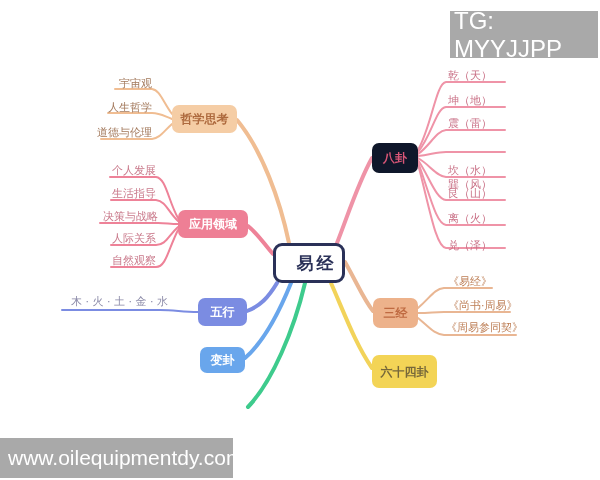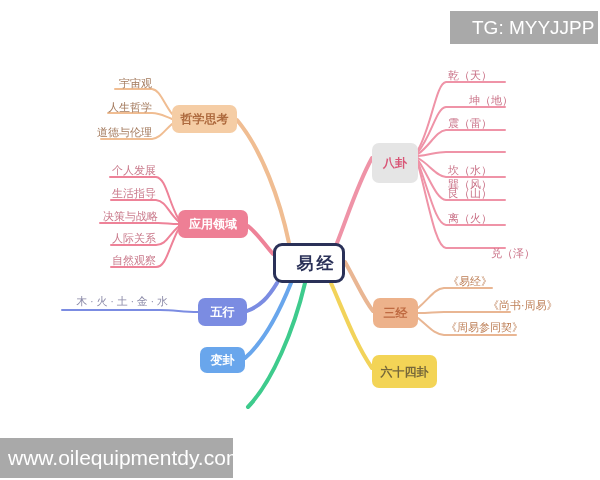--- a/index.html
+++ b/index.html
@@ -16,26 +16,26 @@
     border-radius:7px;font-weight:bold;font-size:12px;line-height:1;
     box-sizing:border-box;cursor:pointer;
   }
   .node.root{
     border:3px solid #2a3158;border-radius:9px;background:#ffffff;
     font-size:17px;letter-spacing:3px;padding-left:15px;
   }
   .leaf{
     position:absolute;font-size:11px;line-height:1;white-space:nowrap;cursor:pointer;
   }
-  .leaf.right-align{text-align:right;font-family:Liberation Serif, serif;}
+  .leaf.right-align{text-align:right;}
   .badge{
     position:absolute;display:flex;align-items:center;
     font-family:"Liberation Sans","DejaVu Sans",sans-serif;color:#ffffff;
   }
-  .badge.tg{left:450px;top:11px;width:148px;height:33px;font-size:19px;padding-left:22px;box-sizing:border-box;}
+  .badge.tg{left:450px;top:11px;width:148px;height:47px;font-size:24px;padding-left:4px;box-sizing:border-box;}
   .badge.watermark{left:0;top:438px;width:233px;height:40px;font-size:21px;padding-left:8px;box-sizing:border-box;}
 </style>
 </head>
 <body>
 
 <div id="stage">
 
   <svg class="connectors">
 
     <path class="trunk" d="M 289 243 C 280 200, 262 150, 237 120" style="stroke: rgb(240, 189, 146);"></path>
@@ -77,48 +77,48 @@
 
   <div class="node" style="left: 178px; top: 210px; width: 70px; height: 28px; background: rgb(238, 127, 149); color: rgb(255, 255, 255);">应用领域</div>
 
   <div class="node" style="left: 172px; top: 105px; width: 65px; height: 28px; background: rgb(245, 205, 165); color: rgb(174, 106, 62);">哲学思考</div>
 
   <div class="node" style="left: 198px; top: 298px; width: 49px; height: 28px; background: rgb(123, 140, 226); color: rgb(255, 255, 255);">五行</div>
 
   <div class="node" style="left: 200px; top: 347px; width: 45px; height: 26px; background: rgb(105, 166, 236); color: rgb(255, 255, 255);">变卦</div>
 
 
-  <div class="node" style="left: 372px; top: 143px; width: 46px; height: 40px; background: #e5e5e5; color: rgb(217, 86, 119);">八卦</div>
+  <div class="node" style="left: 372px; top: 143px; width: 46px; height: 30px; background: #0f172a; color: rgb(217, 86, 119);">八卦</div>
 
   <div class="node" style="left: 373px; top: 298px; width: 45px; height: 30px; background: rgb(237, 178, 139); color: rgb(191, 106, 65);">三经</div>
 
   <div class="node" style="left: 372px; top: 355px; width: 65px; height: 33px; background: rgb(243, 212, 86); color: rgb(119, 104, 58);">六十四卦</div>
 
   <span class="leaf right-align" style="right: 448px; top: 78px; color: rgb(163, 121, 92);">宇宙观</span>
   <span class="leaf right-align" style="right: 448px; top: 102px; color: rgb(163, 121, 92);">人生哲学</span>
   <span class="leaf right-align" style="right: 448px; top: 127px; color: rgb(163, 121, 92);">道德与伦理</span>
 
   <span class="leaf right-align" style="right: 444px; top: 165px; color: rgb(201, 120, 138);">个人发展</span>
   <span class="leaf right-align" style="right: 444px; top: 188px; color: rgb(201, 120, 138);">生活指导</span>
   <span class="leaf right-align" style="right: 442px; top: 211px; color: rgb(201, 120, 138);">决策与战略</span>
   <span class="leaf right-align" style="right: 444px; top: 233px; color: rgb(201, 120, 138);">人际关系</span>
   <span class="leaf right-align" style="right: 444px; top: 255px; color: rgb(201, 120, 138);">自然观察</span>
 
   <span class="leaf right-align" style="right: 432px; top: 296px; color: rgb(139, 138, 168);">木 · 火 · 土 · 金 · 水</span>
 
   <span class="leaf" style="left: 448px; top: 70px; color: rgb(201, 111, 133);">乾（天）</span>
-  <span class="leaf" style="left: 448px; top: 95px; color: rgb(201, 111, 133); margin-left: 21px;">坤（地）</span>
+  <span class="leaf" style="left: 448px; top: 95px; color: rgb(201, 111, 133);">坤（地）</span>
   <span class="leaf" style="left: 448px; top: 118px; color: rgb(201, 111, 133);">震（雷）</span>
   <span class="leaf" style="left: 448px; top: 140px; color: rgb(201, 111, 133); margin-top: 39px;">巽（风）</span>
   <span class="leaf" style="left: 448px; top: 165px; color: rgb(201, 111, 133);">坎（水）</span>
   <span class="leaf" style="left: 448px; top: 188px; color: rgb(201, 111, 133);">艮（山）</span>
   <span class="leaf" style="left: 448px; top: 213px; color: rgb(201, 111, 133);">离（火）</span>
-  <span class="leaf" style="left: 448px; top: 248px; color: rgb(201, 111, 133); margin-left: 43px;">兑（泽）</span>
+  <span class="leaf" style="left: 448px; top: 240px; color: rgb(201, 111, 133);">兑（泽）</span>
 
   <span class="leaf" style="left: 448px; top: 276px; color: rgb(189, 126, 85);">《易经》</span>
-  <span class="leaf" style="left: 448px; top: 300px; color: rgb(189, 126, 85); margin-left: 40px;">《尚书·周易》</span>
+  <span class="leaf" style="left: 448px; top: 300px; color: rgb(189, 126, 85);">《尚书·周易》</span>
   <span class="leaf" style="left: 446px; top: 322px; color: rgb(189, 126, 85);">《周易参同契》</span>
 
   <div class="badge tg" style="background: rgb(169, 169, 169); color: rgb(255, 255, 255);">TG: MYYJJPP</div>
 
   <div class="badge watermark" style="background: rgb(169, 169, 169); color: rgb(255, 255, 255);">www.oilequipmentdy.com</div>
 
 </div>
 
 </body></html>

